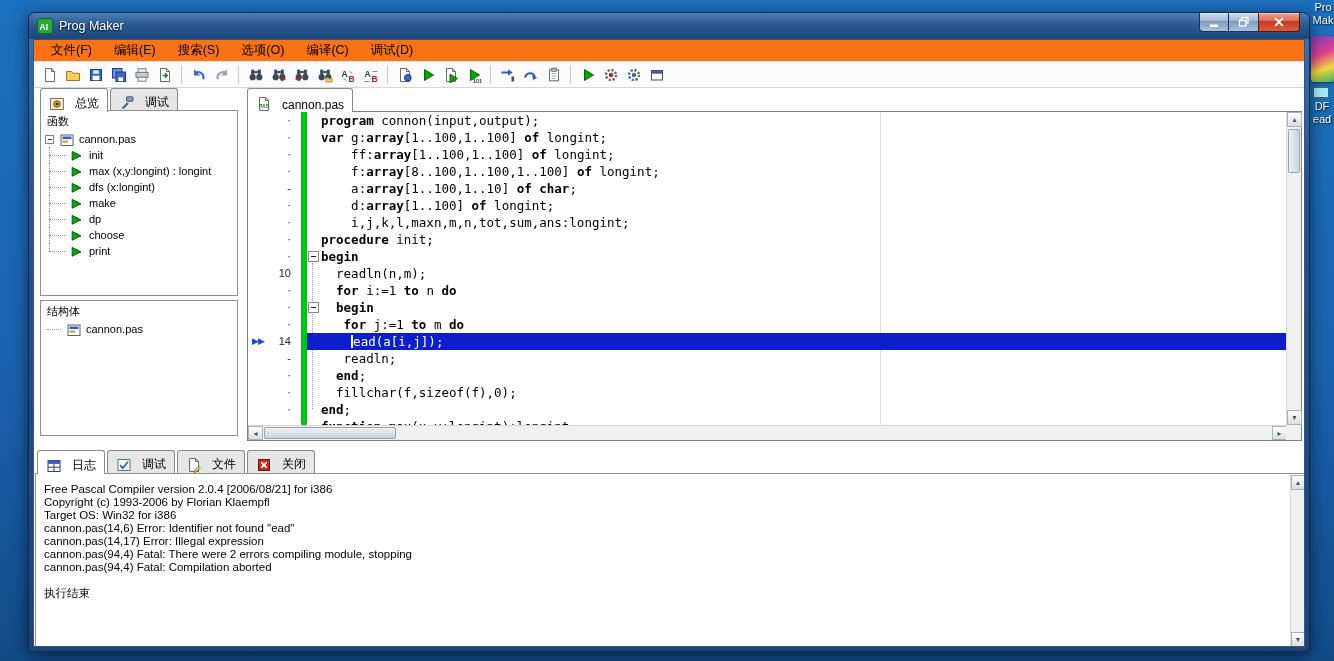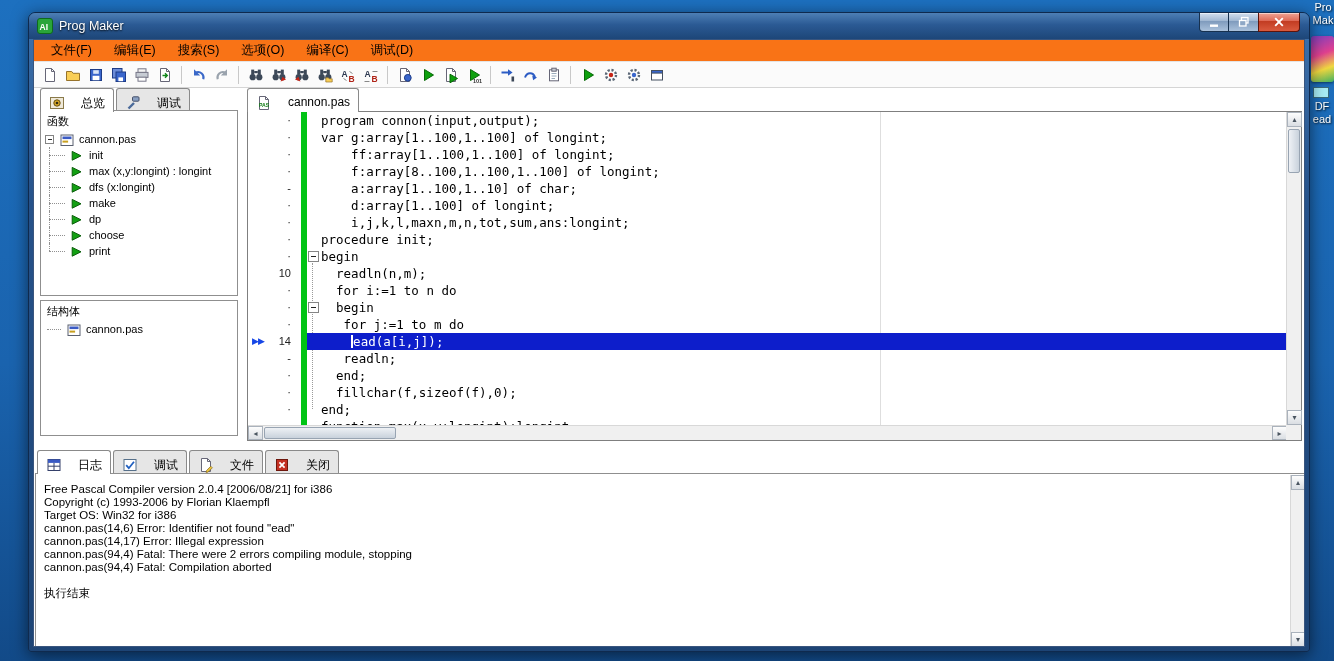--- a/index.html
+++ b/index.html
@@ -21,21 +21,21 @@
 .wb.max{width:29px;border-left:none;border-right:none}
 .wb.close{width:42px;border-radius:0 0 4px 0;border-color:#5e130a;background:linear-gradient(180deg,#f0a494,#dd6753 45%,#c23c22 46%,#d95a3e)}
 #client{position:absolute;left:4px;right:4px;top:26px;bottom:4px;background:#fff;border:1px solid #39557e;overflow:hidden}
 
 #menubar{position:absolute;left:0;top:0;right:0;height:22px;background:#f97316;border-bottom:1px solid #e4e4e4;display:flex;align-items:center;padding-left:6px;font-size:12.5px}
 .mi{padding:3px 11px;cursor:default}
 #toolbar{position:absolute;left:0;top:22px;right:0;height:26px;background:#fbfbfb;border-bottom:1px solid #d5d5d5;display:flex;align-items:center;padding-left:4px}
 .tbi{width:23px;height:22px;display:flex;align-items:center;justify-content:center}
 .tsep{width:1px;height:18px;background:#c8c8c8;margin:0 5px;flex:none}
 
-.stab{display:flex;align-items:flex-start;gap:16px;padding:6px 8px;height:23px;border:1px solid #8a8a8a;border-bottom:none;background:#e6e6e6;border-radius:3px 3px 0 0;margin-right:2px;font-size:12px}
+.stab{display:flex;align-items:flex-end;gap:10px;padding:0 8px;height:23px;border:1px solid #8a8a8a;border-bottom:none;background:#e6e6e6;border-radius:3px 3px 0 0;margin-right:2px;font-size:12px}
 .stab.active{background:#fff;height:24px;position:relative;z-index:3}
 #sidetabs{position:absolute;left:6px;top:48px;display:flex}
 #btabs{position:absolute;left:2px;top:0;display:flex}
 #etabbar{position:absolute;left:213px;top:48px;display:flex}
 
 .panel{position:absolute;left:6px;width:198px;border:1px solid #8f8f8f;background:#fff;font-size:11px;overflow:hidden;z-index:2}
 #fpanel{top:70px;height:186px}
 #spanel{top:260px;height:136px}
 .ptitle{padding:3px 6px 2px}
 .trow{position:relative;height:16px;display:flex;align-items:center;white-space:nowrap;overflow:hidden}
@@ -55,21 +55,21 @@
 #foldline{position:absolute;left:64px;top:151px;height:146px;border-left:1px dotted #9a9a9a}
 .crow{position:absolute;left:0;width:100%;height:17px;display:flex;font:12.5px/17px "DejaVu Sans Mono","Liberation Mono",monospace;color:#000}
 .gut{width:53px;text-align:right;padding-right:10px;font:11px/17px "Liberation Sans",sans-serif;color:#222;background:#fff;position:relative;flex:none}
 .mark{position:absolute;left:4px;top:0;color:#1646e6;font-size:9px;letter-spacing:-1px}
 .gbar{width:6px;background:var(--green,#00c414);flex:none}
 .rest{flex:1;display:flex}
 .foldc{width:14px;flex:none;position:relative}
 .foldbox{position:absolute;left:1px;top:3px;width:11px;height:11px;border:1px solid #858585;background:#fff}
 .foldbox::after{content:"";position:absolute;left:2px;top:4px;width:5px;height:1px;background:#222}
 .codetext{white-space:pre}
-.kw{font-weight:normal}
+.kw{font-weight:bold}
 .crow.hl .rest{background:var(--sel,#0d1ecb);color:#fff}
 .caret{display:inline-block;width:2px;height:13px;background:#fff;vertical-align:-2px}
 
 .sb{position:absolute;background:#f0f0f0}
 .sarr{position:absolute;width:15px;height:15px;background:linear-gradient(#fdfdfd,#dadee3);border:1px solid #aab2bc;color:#4a5560;font-size:8px;display:flex;align-items:center;justify-content:center}
 .sthumb{position:absolute;background:linear-gradient(90deg,#eef1f5,#c9d2dc);border:1px solid #98a4b2;border-radius:2px}
 .sthumb.h{background:linear-gradient(180deg,#eef1f5,#c9d2dc)}
 #evs{right:0;top:0;width:15px;height:313px;border-left:1px solid #d8d8d8}
 #ehs{left:0;bottom:0;width:1039px;height:15px;border-top:1px solid #d8d8d8}
 #ecorner{position:absolute;right:0;bottom:0;width:15px;height:15px;background:#f0f0f0}

